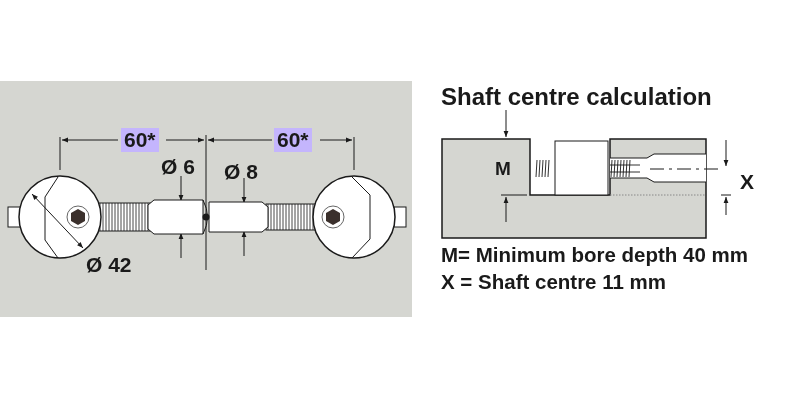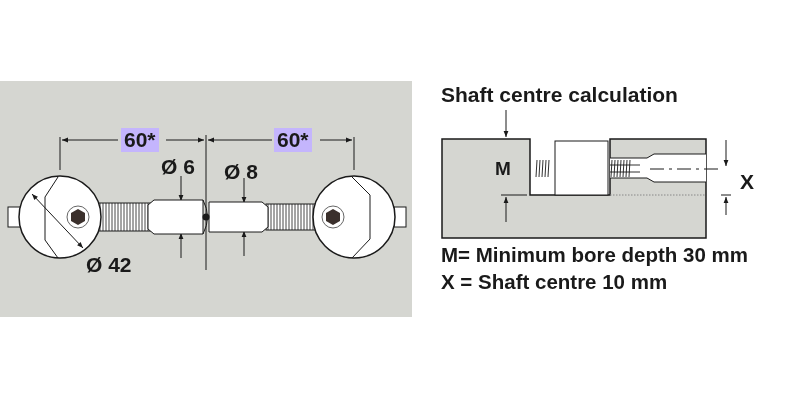--- a/index.html
+++ b/index.html
@@ -1,21 +1,21 @@
 <!DOCTYPE html>
 <html><head>
 <meta charset="utf-8">
 <style>
   html, body { margin: 0; padding: 0; background: #ffffff; }
   body { width: 800px; height: 400px; position: relative; overflow: hidden; font-family: "Liberation Sans", sans-serif; }
   .panel-left { position: absolute; left: 0; top: 81px; width: 412px; height: 236px; background: #d5d6d1; }
   svg { position: absolute; left: 0; top: 0; }
   .lbl { position: absolute; font-family: "Liberation Sans", sans-serif; font-weight: bold; color: #1a1a1a; white-space: nowrap; }
   .dim-label { font-size: 21px; background: #c4b5fd; padding: 0 3px; }
-  .title { font-size: 21px; }
+  .title { font-size: 24px; }
   .legend { font-size: 20.5px; }
 </style>
 </head>
 <body>
 
 <div class="panel-left"></div>
 
 <svg width="800" height="400" viewBox="0 0 800 400">
   <defs>
     <marker id="arr" viewBox="0 0 10 10" refX="10" refY="5" markerWidth="8" markerHeight="6" orient="auto-start-reverse">
@@ -120,14 +120,14 @@
 
 <div class="lbl dim-label" style="left:121px; top:128px;">60*</div>
 <div class="lbl dim-label" style="left:274px; top:128px;">60*</div>
 <div class="lbl" style="left:161px; top:155px; font-size:21px;">Ø 6</div>
 <div class="lbl" style="left:224px; top:160px; font-size:21px;">Ø 8</div>
 <div class="lbl" style="left:86px; top:253px; font-size:21px;">Ø 42</div>
 
 <div class="lbl title" style="left:441px; top:83px;">Shaft centre calculation</div>
 <div class="lbl" style="left:495px; top:158px; font-size:19px;">M</div>
 <div class="lbl" style="left:740px; top:170px; font-size:21px;">X</div>
-<div class="lbl legend" style="left:441px; top:243px;">M= Minimum bore depth 30 mm</div>
-<div class="lbl legend" style="left:441px; top:270px;">X = Shaft centre 10 mm</div>
+<div class="lbl legend" style="left:441px; top:243px;">M= Minimum bore depth 40 mm</div>
+<div class="lbl legend" style="left:441px; top:270px;">X = Shaft centre 11 mm</div>
 
 </body></html>

